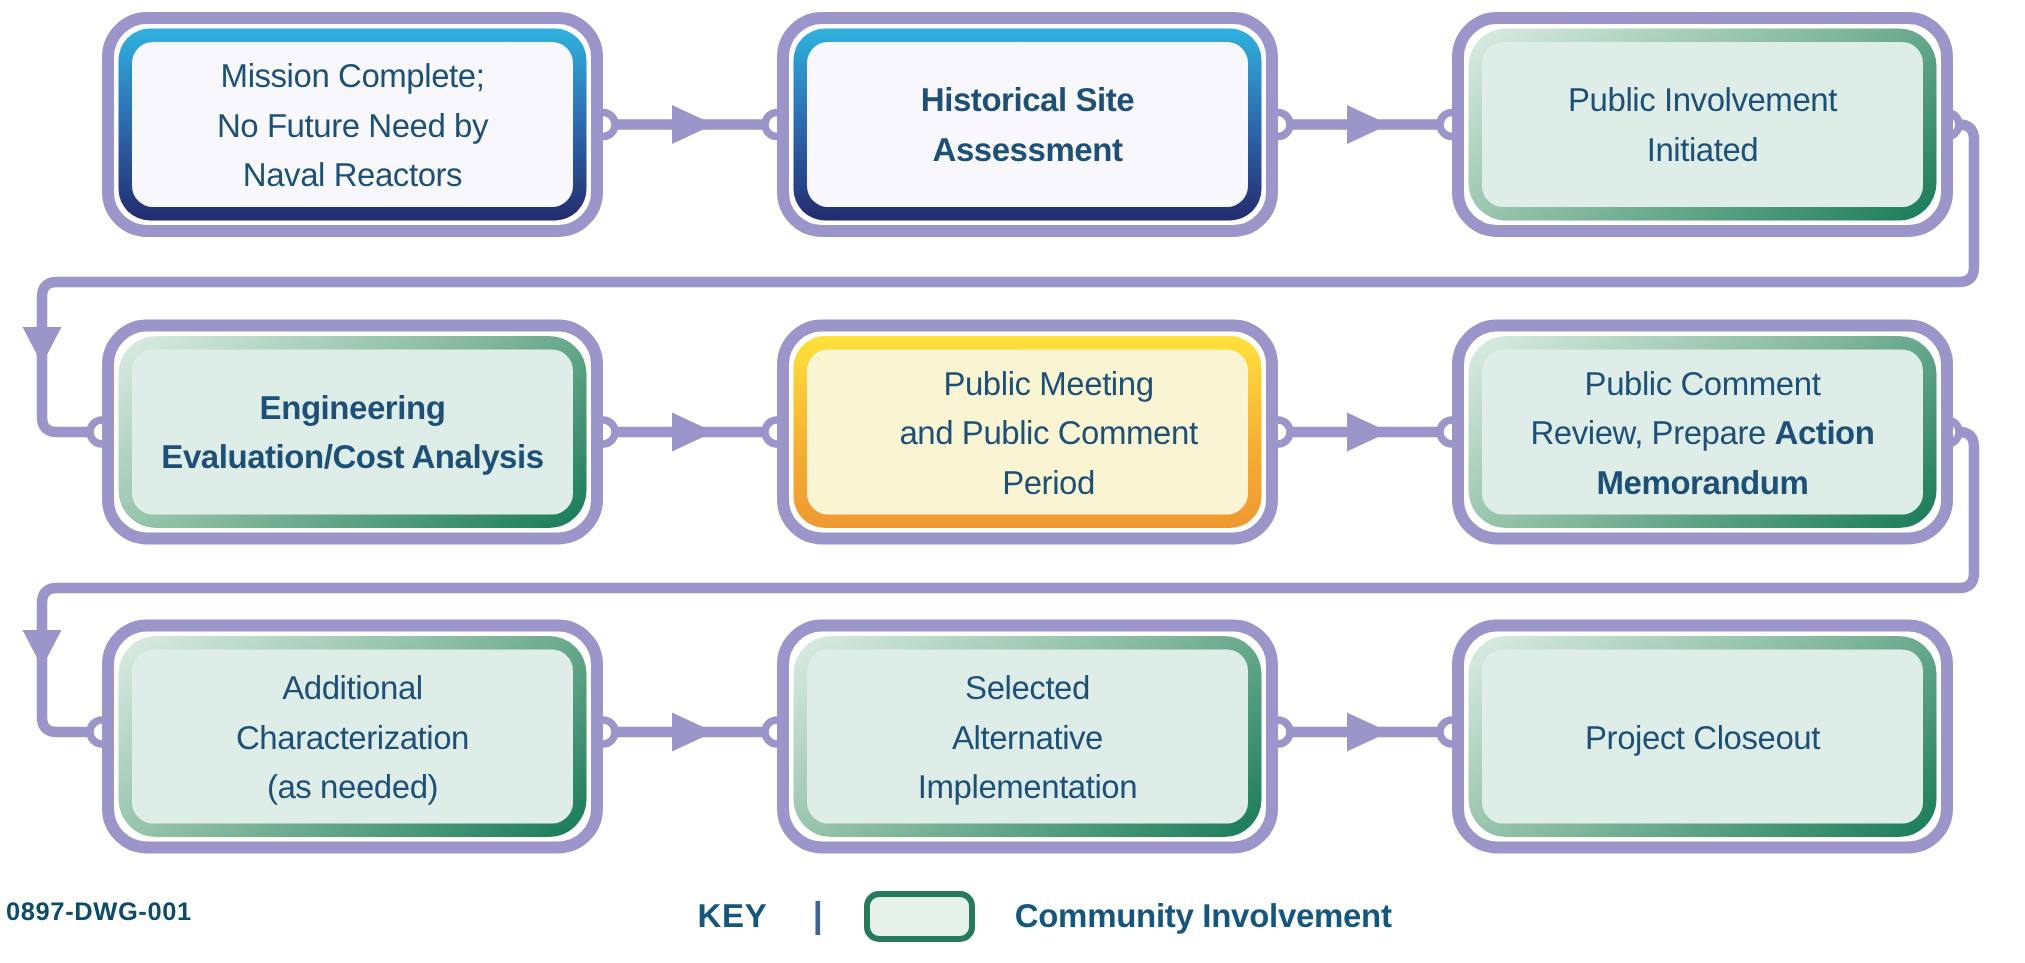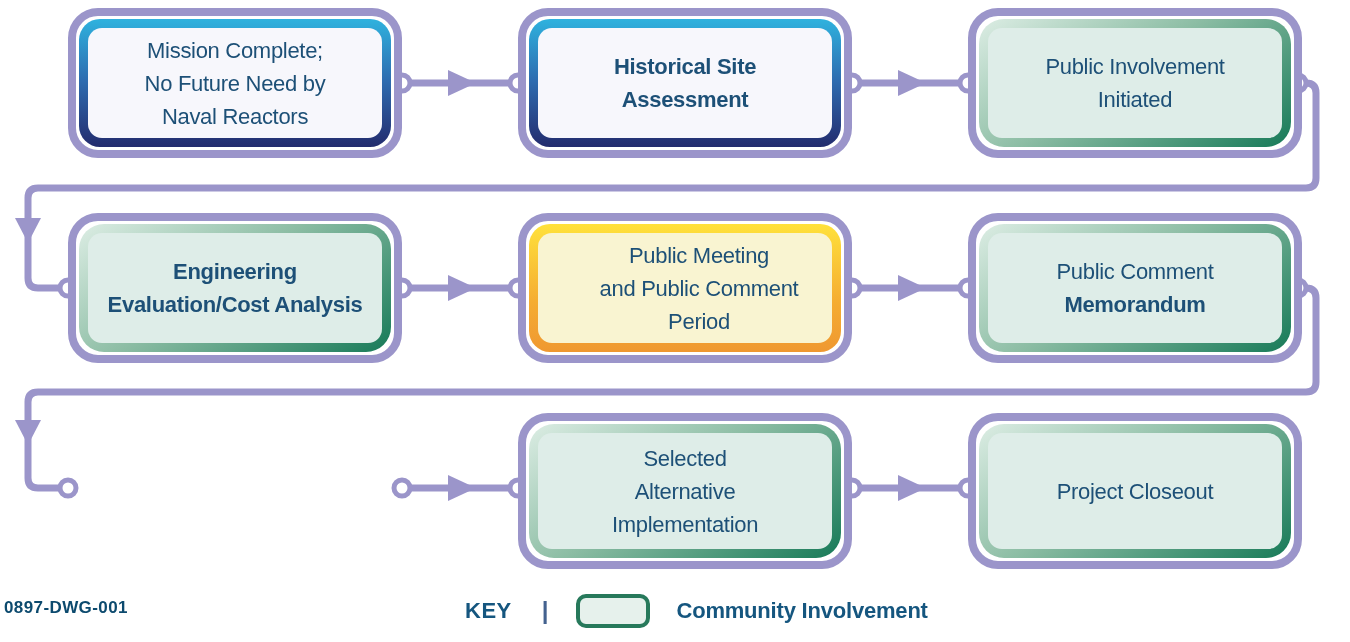--- a/index.html
+++ b/index.html
@@ -140,25 +140,35 @@
         <div class="ln">and Public Comment</div>
         <div class="ln">Period</div>
       </div>
     </div>
   </div>
 
   <div class="node green row2 col3">
     <div class="grad">
       <div class="fill">
         <div class="ln">Public Comment</div>
+        <div class="ln"><span>Review, Prepare </span><span class="b">Action</span></div>
         <div class="ln b">Memorandum</div>
       </div>
     </div>
   </div>
 
+  <div class="node green row3 col1">
+    <div class="grad">
+      <div class="fill">
+        <div class="ln">Additional</div>
+        <div class="ln">Characterization</div>
+        <div class="ln">(as needed)</div>
+      </div>
+    </div>
+  </div>
 
   <div class="node green row3 col2">
     <div class="grad">
       <div class="fill">
         <div class="ln">Selected</div>
         <div class="ln">Alternative</div>
         <div class="ln">Implementation</div>
       </div>
     </div>
   </div>

